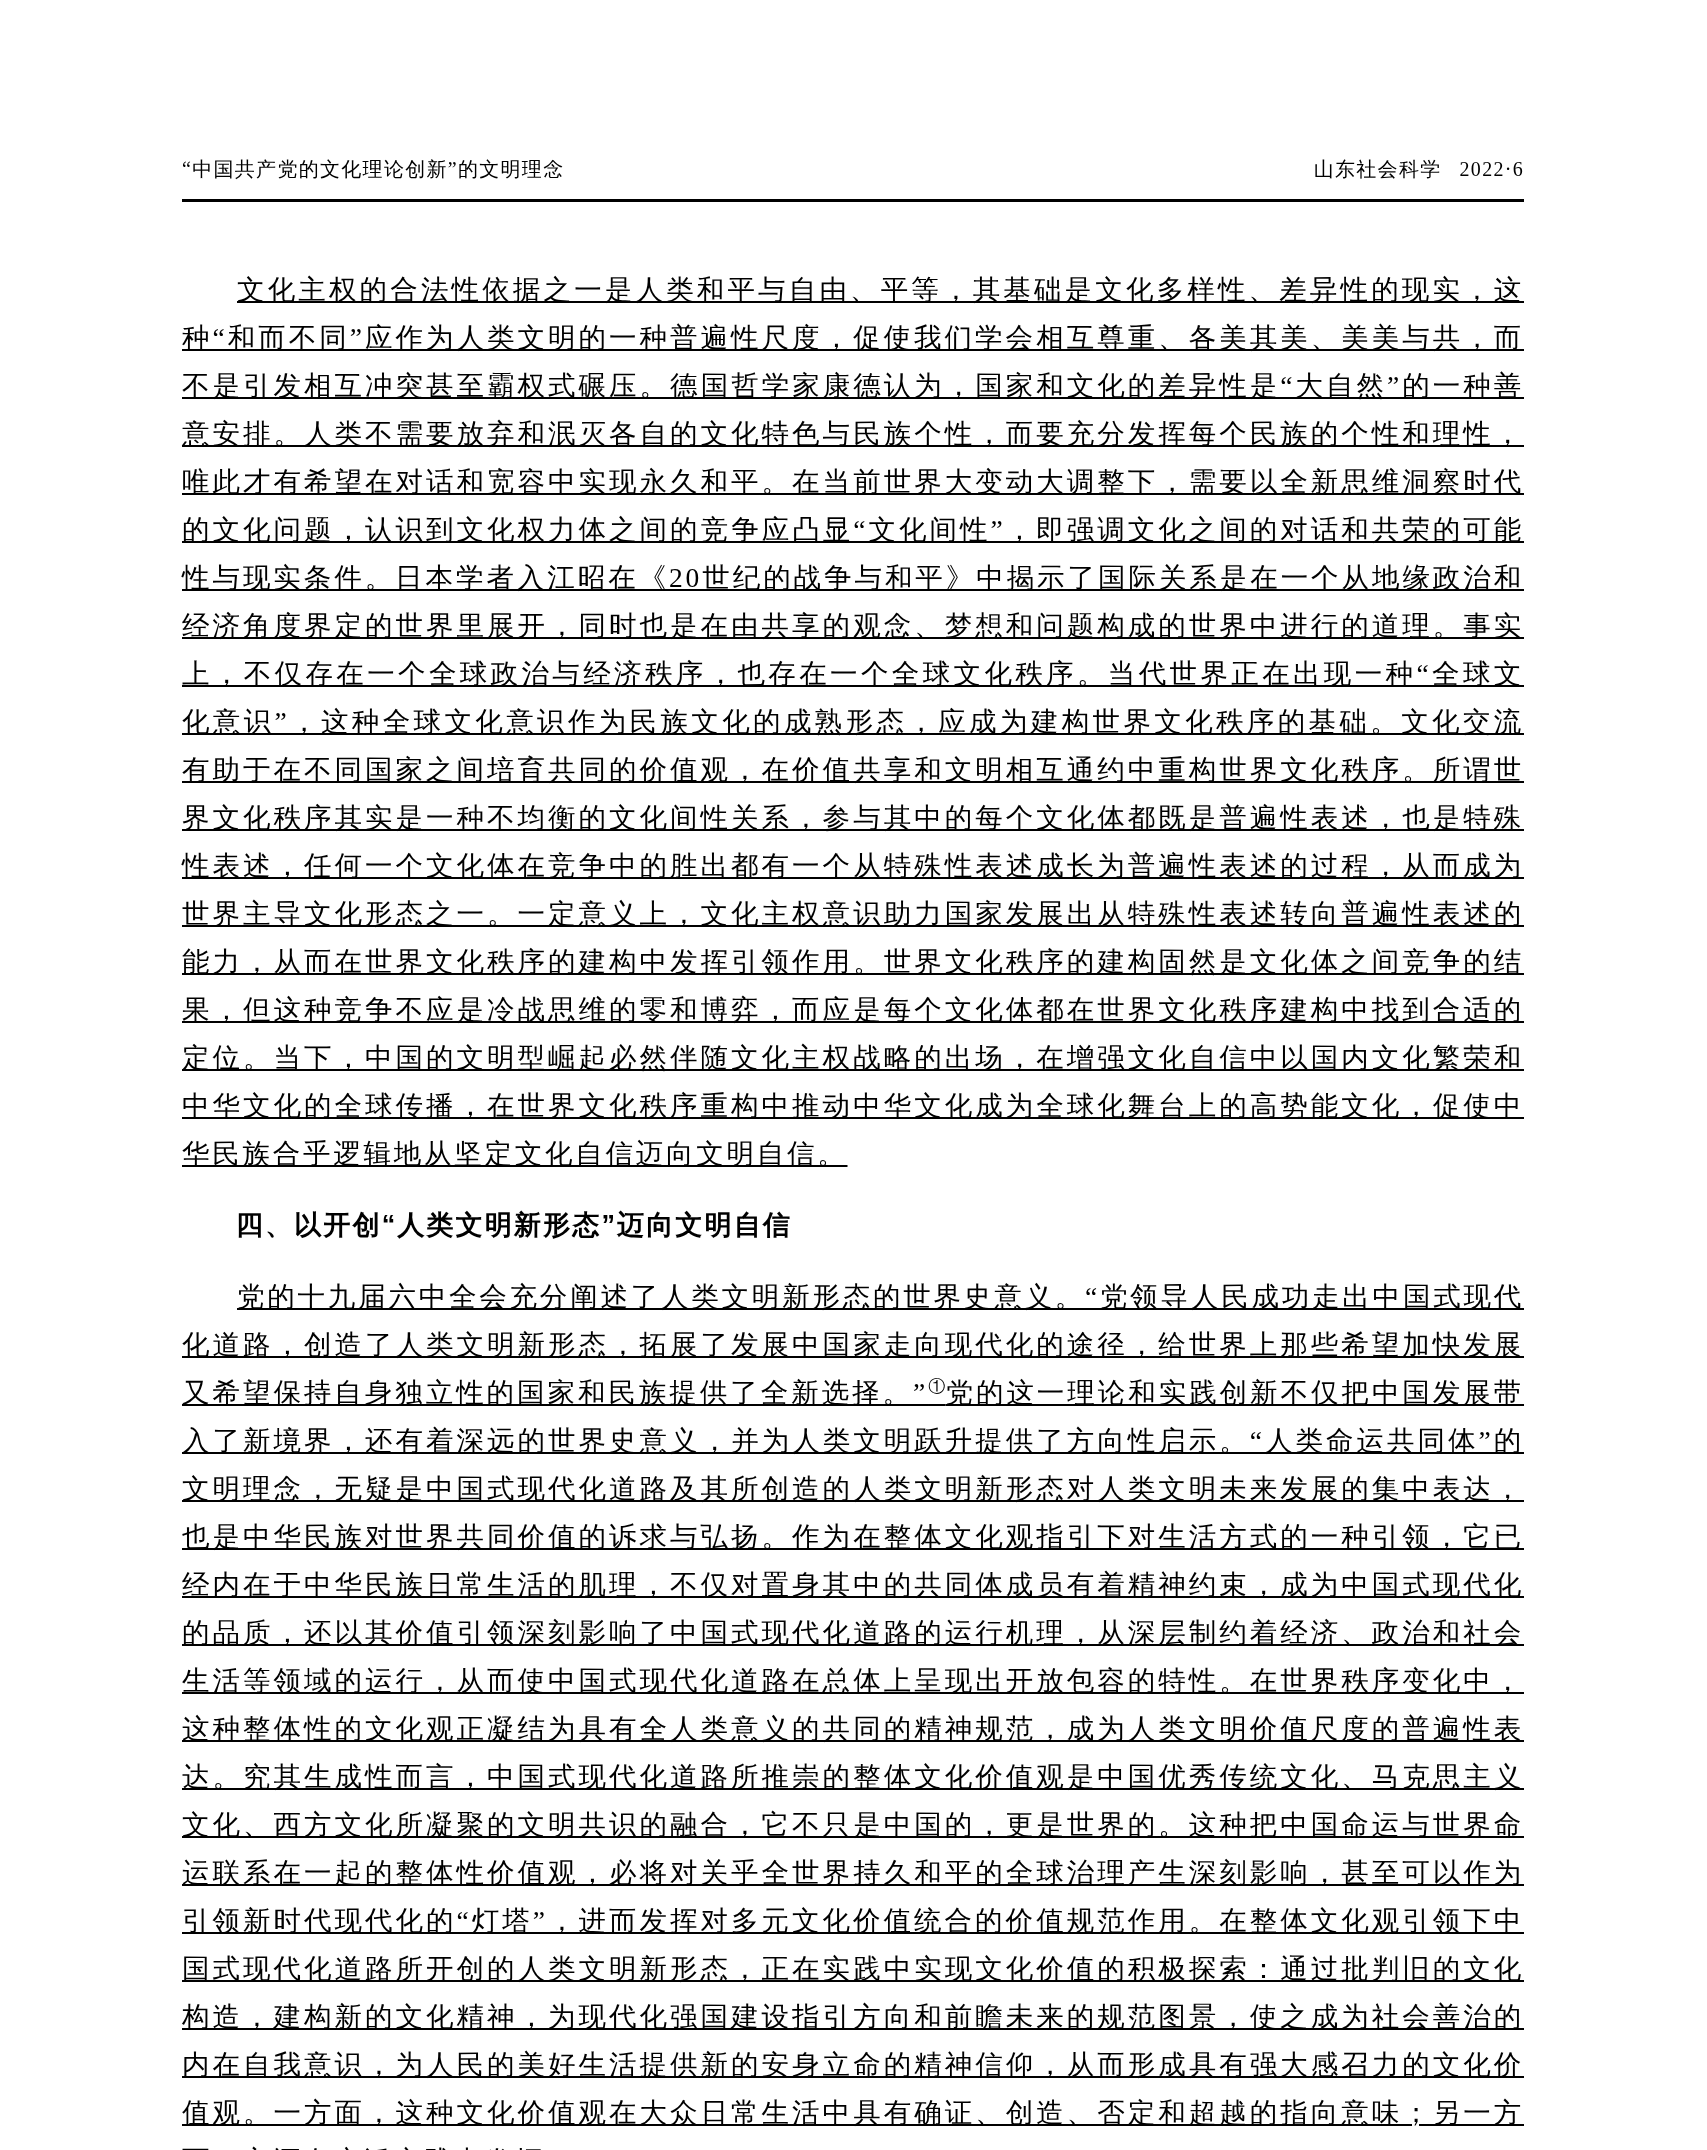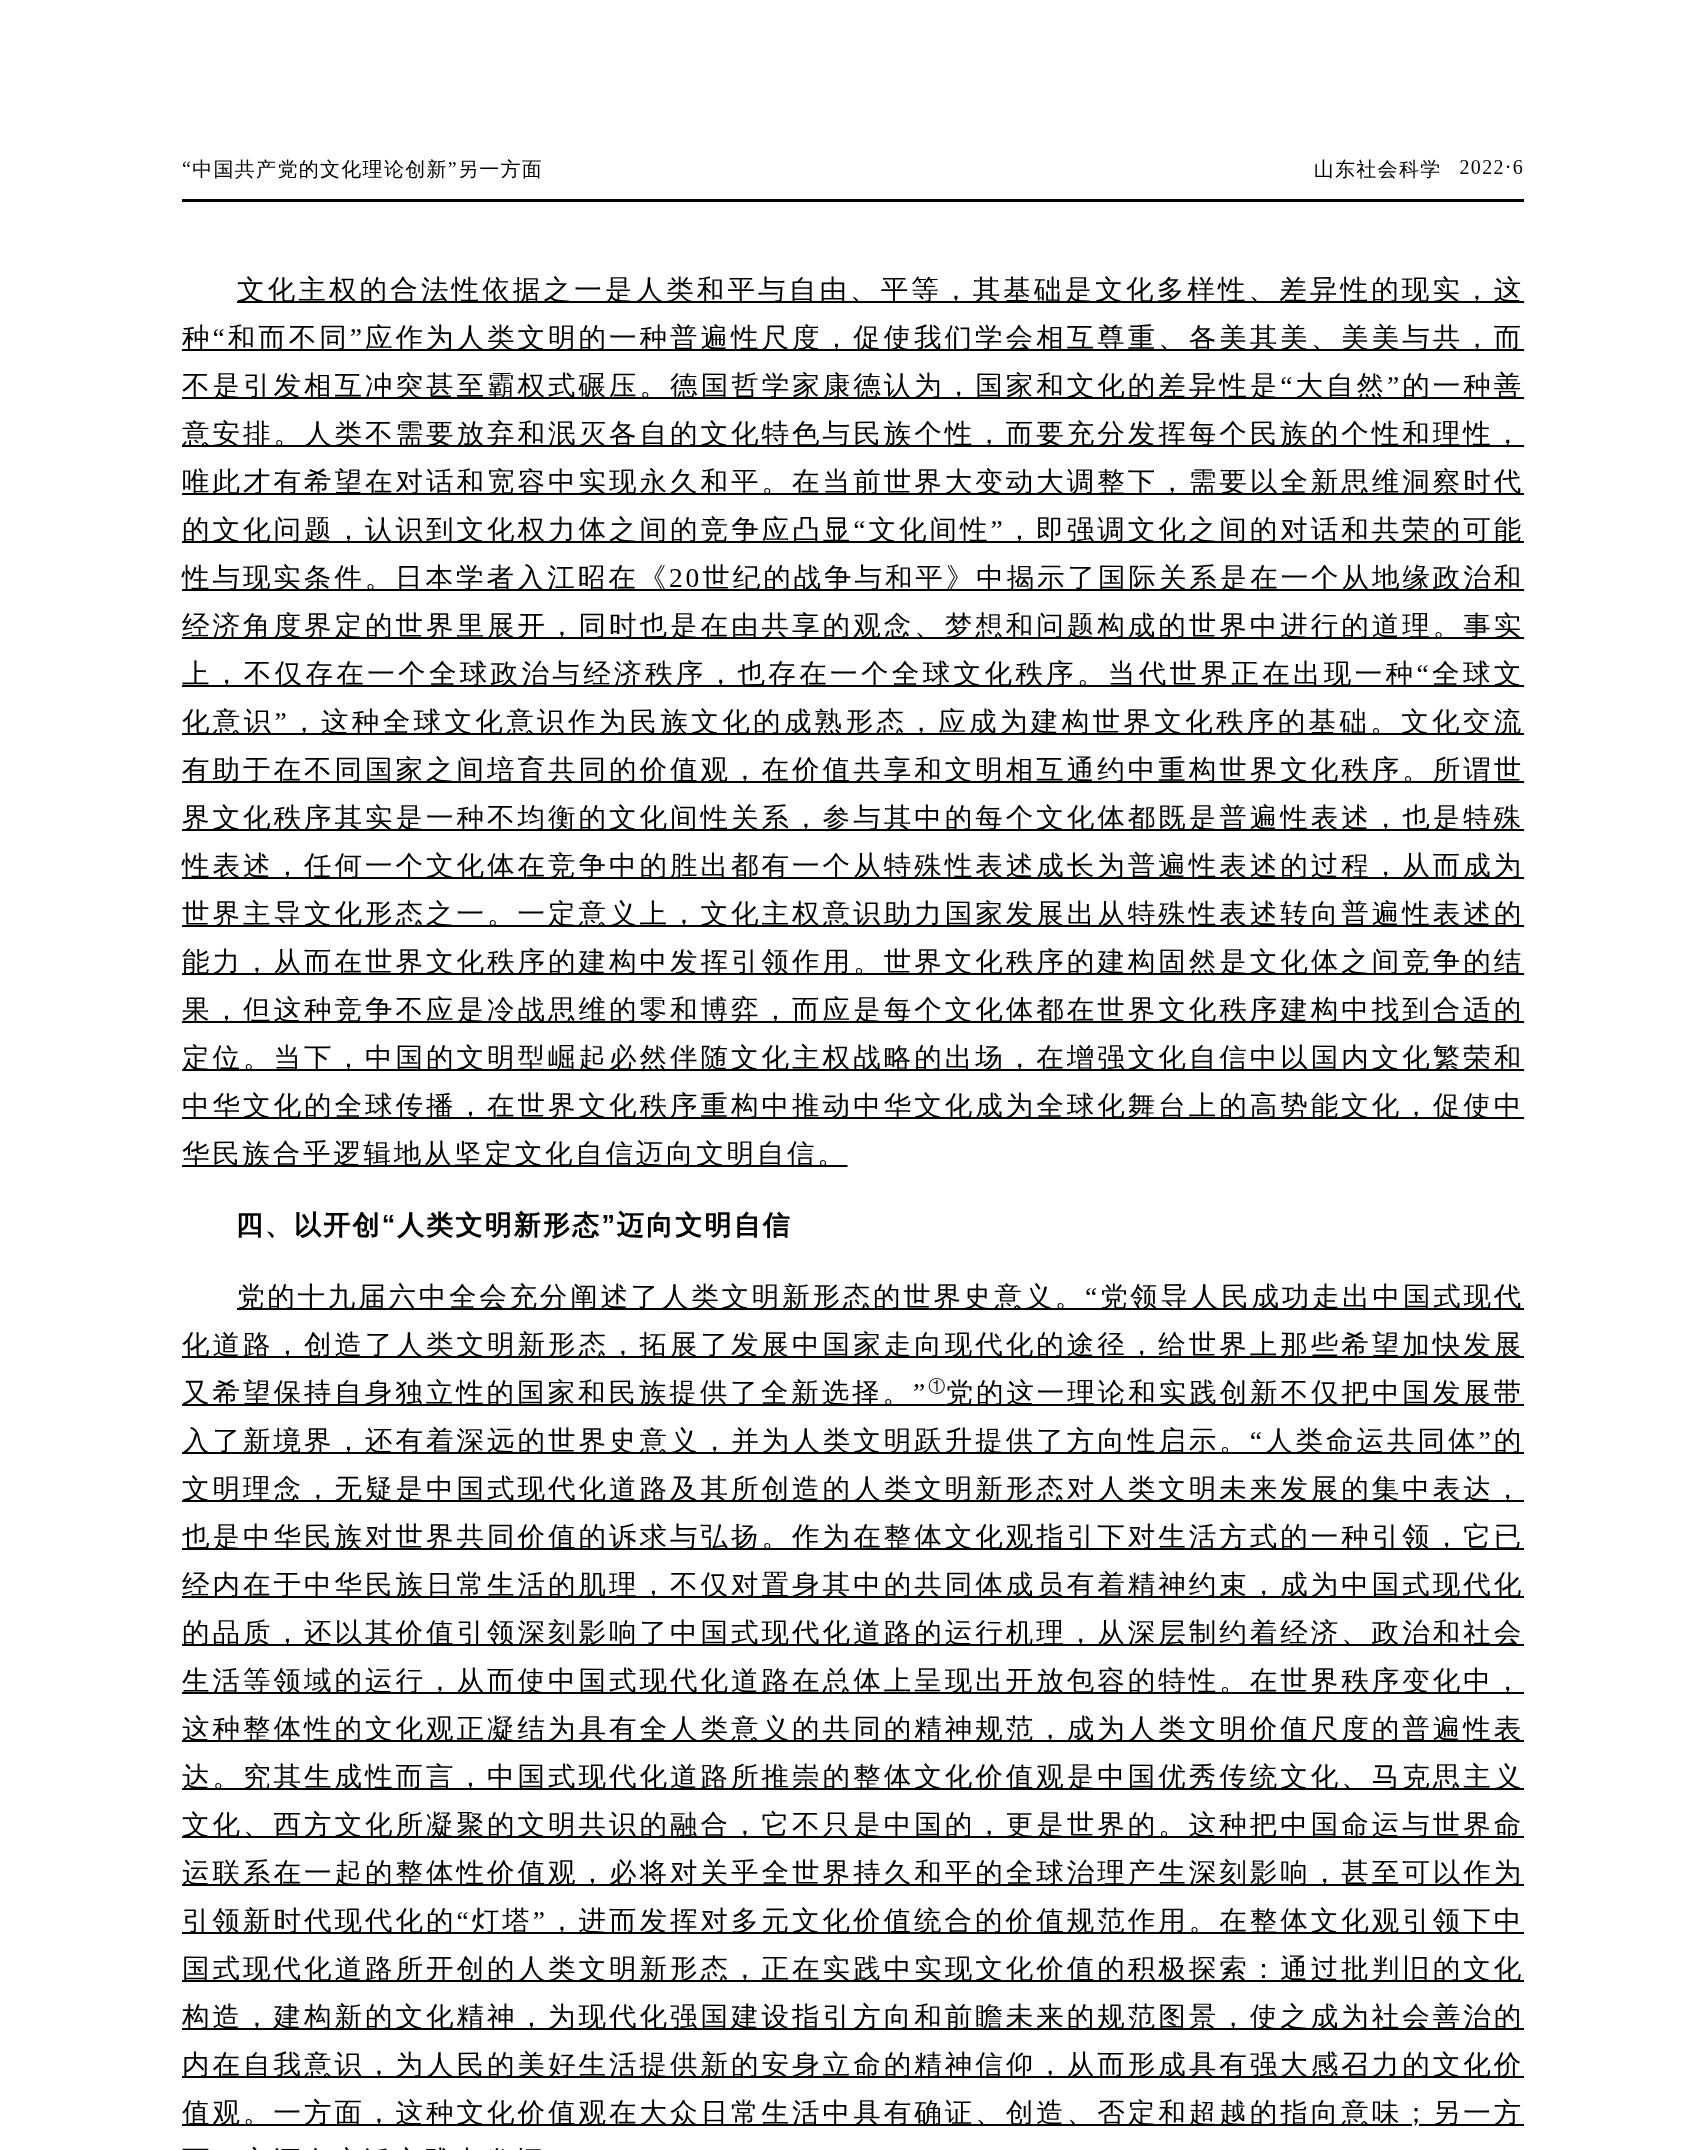--- a/index.html
+++ b/index.html
@@ -24,21 +24,21 @@
     width: 1342px;
     display: flex;
     justify-content: space-between;
     align-items: baseline;
     font-size: 20px;
     letter-spacing: 1.3px;
     white-space: nowrap;
   }
   .running-head .right {
     display: flex;
-    align-items: flex-start;
+    align-items: center;
   }
   .running-head .journal {
     margin-right: 18px;
   }
   .header-rule {
     position: absolute;
     left: 182px;
     top: 199px;
     width: 1342px;
     height: 3px;
@@ -76,21 +76,21 @@
     vertical-align: super;
     letter-spacing: 0;
   }
 </style>
 </head>
 <body>
 
 <div class="page">
 
   <div class="running-head">
-    <span class="left">“中国共产党的文化理论创新”另一方面</span>
+    <span class="left">“中国共产党的文化理论创新”的文明理念</span>
     <span class="right">
       <span class="journal">山东社会科学</span>
       <span class="issue">2022·6</span>
     </span>
   </div>
 
   <div class="header-rule"></div>
 
   <div class="body-text">
     <p>文化主权的合法性依据之一是人类和平与自由、平等，其基础是文化多样性、差异性的现实，这种“和而不同”应作为人类文明的一种普遍性尺度，促使我们学会相互尊重、各美其美、美美与共，而不是引发相互冲突甚至霸权式碾压。德国哲学家康德认为，国家和文化的差异性是“大自然”的一种善意安排。人类不需要放弃和泯灭各自的文化特色与民族个性，而要充分发挥每个民族的个性和理性，唯此才有希望在对话和宽容中实现永久和平。在当前世界大变动大调整下，需要以全新思维洞察时代的文化问题，认识到文化权力体之间的竞争应凸显“文化间性”，即强调文化之间的对话和共荣的可能性与现实条件。日本学者入江昭在《20世纪的战争与和平》中揭示了国际关系是在一个从地缘政治和经济角度界定的世界里展开，同时也是在由共享的观念、梦想和问题构成的世界中进行的道理。事实上，不仅存在一个全球政治与经济秩序，也存在一个全球文化秩序。当代世界正在出现一种“全球文化意识”，这种全球文化意识作为民族文化的成熟形态，应成为建构世界文化秩序的基础。文化交流有助于在不同国家之间培育共同的价值观，在价值共享和文明相互通约中重构世界文化秩序。所谓世界文化秩序其实是一种不均衡的文化间性关系，参与其中的每个文化体都既是普遍性表述，也是特殊性表述，任何一个文化体在竞争中的胜出都有一个从特殊性表述成长为普遍性表述的过程，从而成为世界主导文化形态之一。一定意义上，文化主权意识助力国家发展出从特殊性表述转向普遍性表述的能力，从而在世界文化秩序的建构中发挥引领作用。世界文化秩序的建构固然是文化体之间竞争的结果，但这种竞争不应是冷战思维的零和博弈，而应是每个文化体都在世界文化秩序建构中找到合适的定位。当下，中国的文明型崛起必然伴随文化主权战略的出场，在增强文化自信中以国内文化繁荣和中华文化的全球传播，在世界文化秩序重构中推动中华文化成为全球化舞台上的高势能文化，促使中华民族合乎逻辑地从坚定文化自信迈向文明自信。</p>

